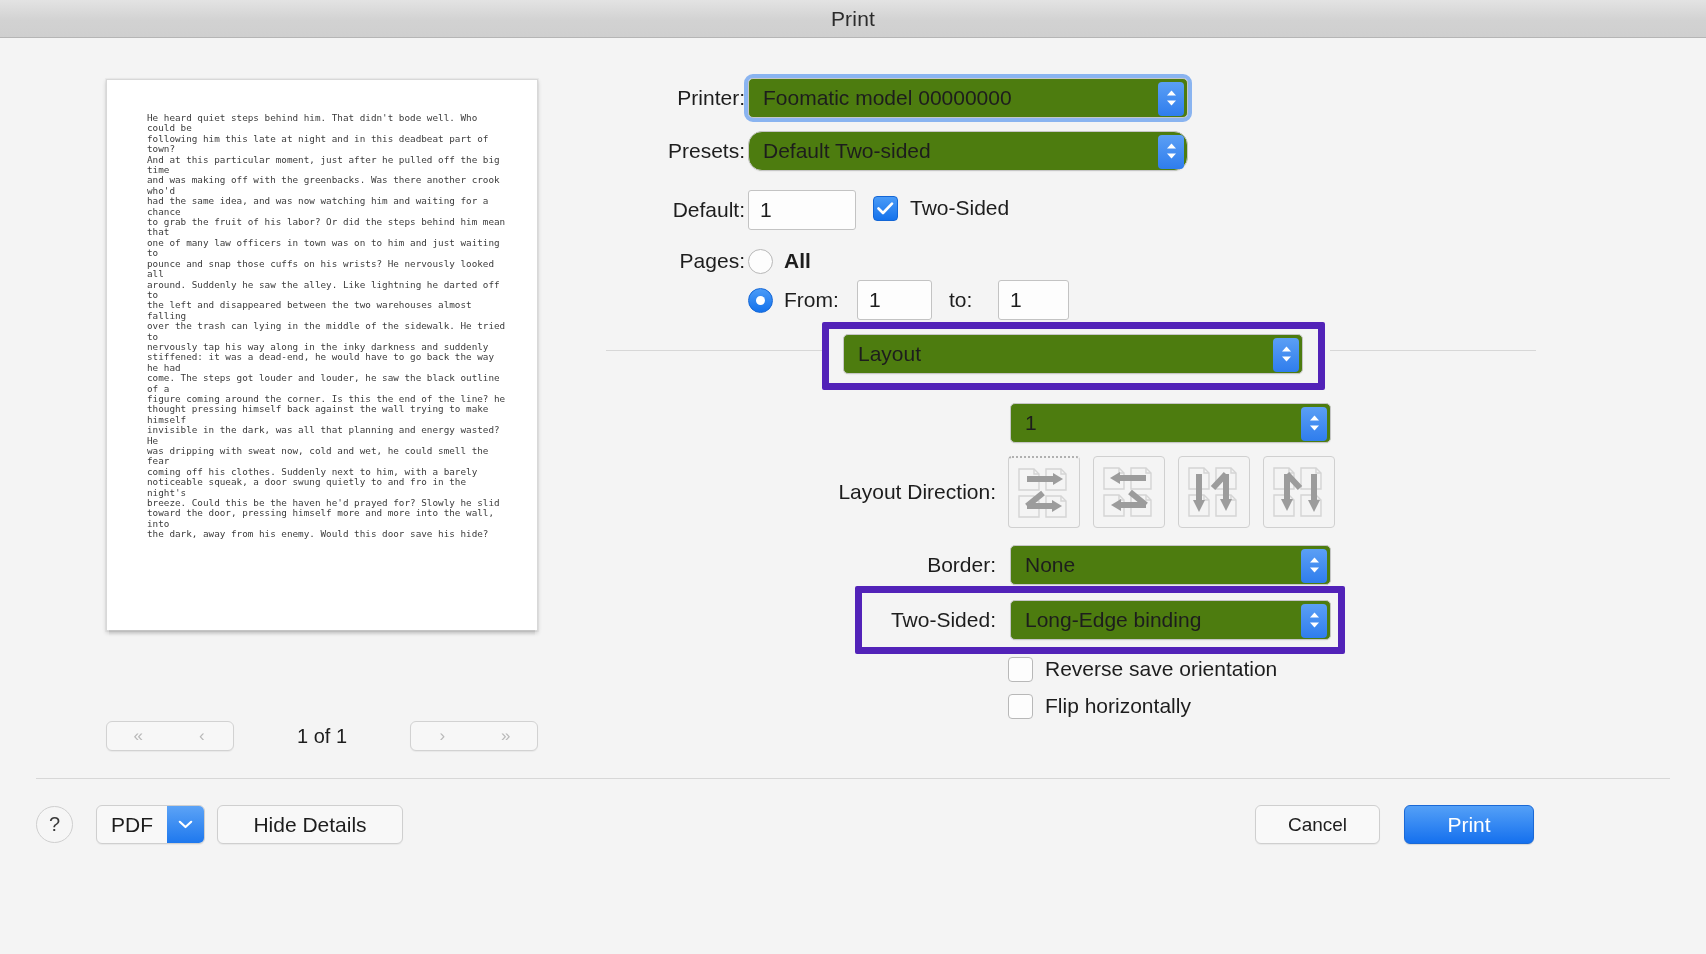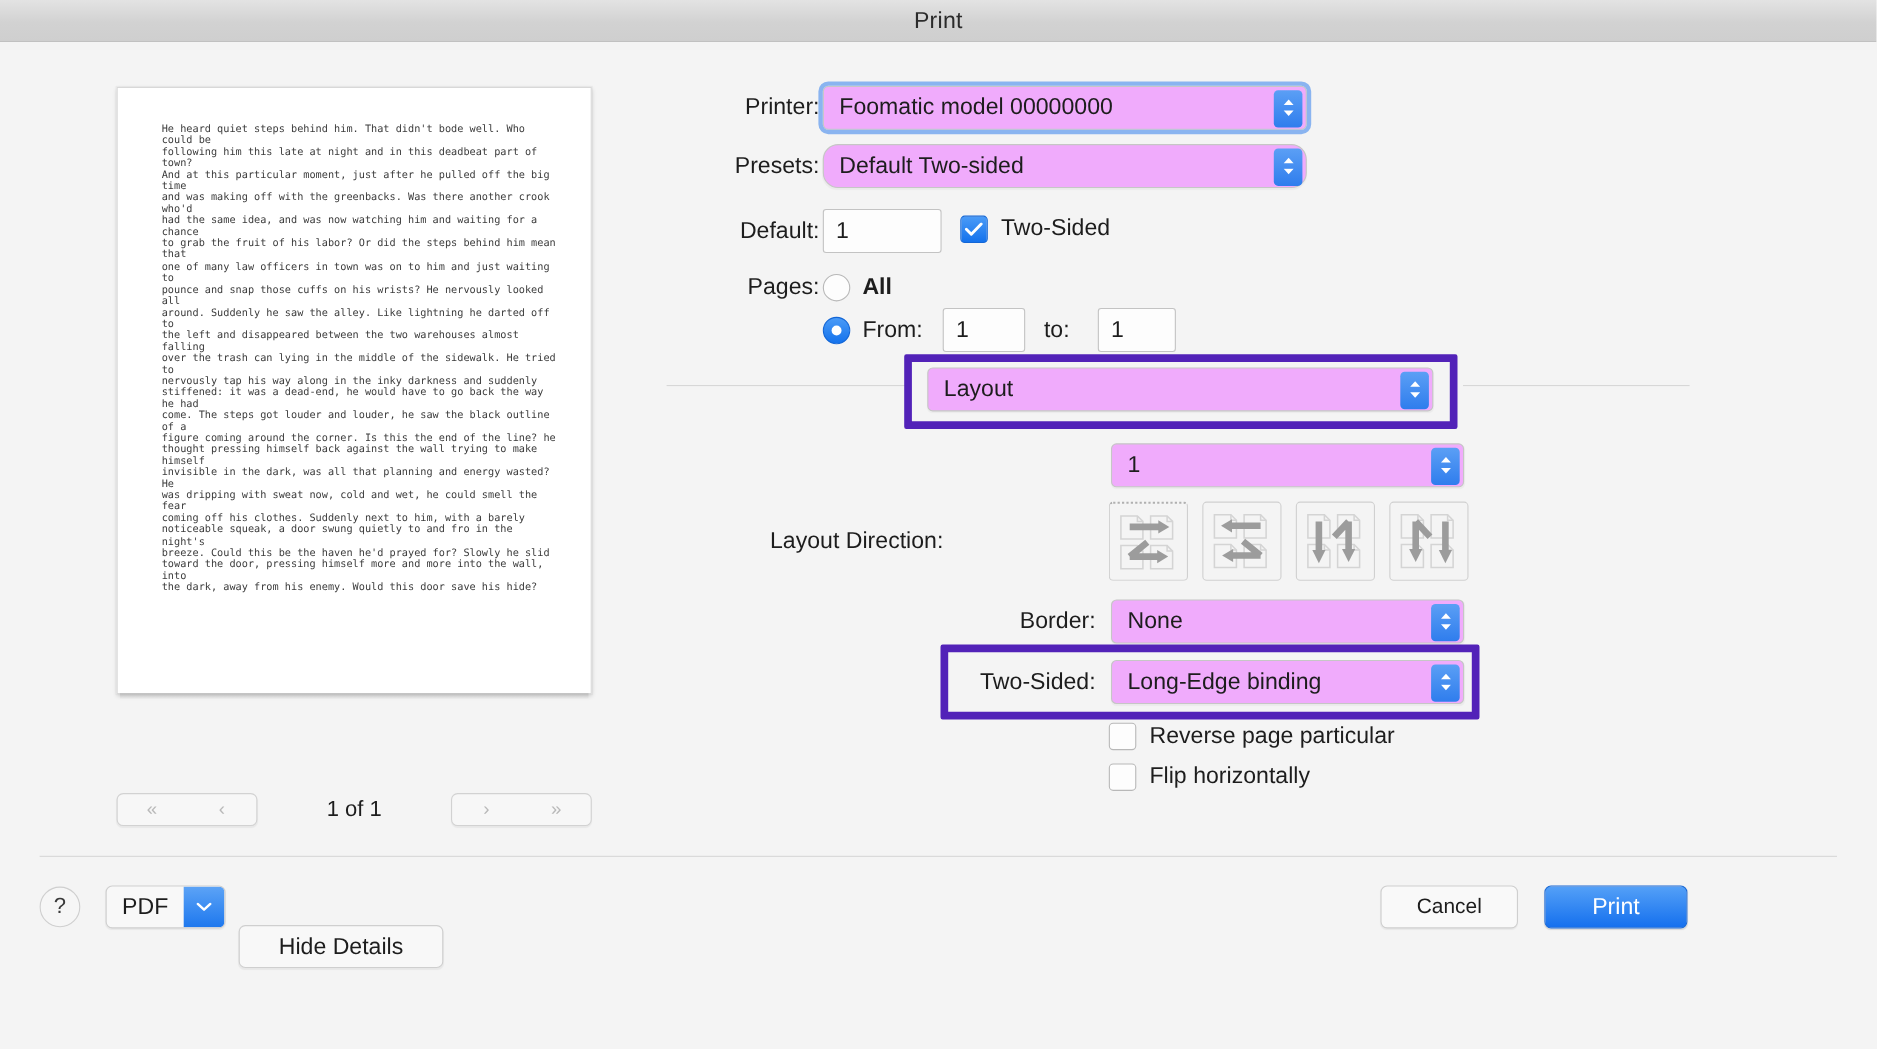--- a/index.html
+++ b/index.html
@@ -52,21 +52,21 @@
     font-size: 17px; color: #b9b9b9; font-family: "Liberation Sans", sans-serif;
   }
   .navbtn + .navbtn { border-left: 1px solid transparent; }
   .pagecount { font-size: 20px; color: #1d1d1d; }
 
   
   .row { position: absolute; display: flex; align-items: center; }
   .lbl { font-size: 21px; color: #1d1d1d; text-align: right; }
 
   .popup {
-    position: relative; height: 40px; background: #f0abfc;
+    position: relative; height: 40px; background: #4d7c0f;
     border: 1px solid #c6c6c6; border-radius: 5px;
     display: flex; align-items: center;
     box-shadow: 0 1px 1px rgba(0,0,0,.04);
   }
   .popup .ptext { font-size: 21px; color: #1d1d1d; padding-left: 14px; }
   .stepper {
     position: absolute; right: 3px; top: 3px; width: 26px; height: 34px;
     background: linear-gradient(to bottom, #5b9ff5 0%, #2f7ded 100%);
     border-radius: 4px; display: flex; flex-direction: column;
     align-items: center; justify-content: center; color: #fff; gap: 2px;
@@ -133,21 +133,21 @@
   .pdfbtn .plabel { flex: 1; text-align: center; font-size: 21px; color: #1d1d1d; }
   .pdfbtn .parrow {
     width: 37px; height: 100%;
     background: linear-gradient(to bottom, #5ca3f6, #1e78ee);
     display: flex; align-items: center; justify-content: center; color: #fff;
   }
   .hidedetails {
     position: absolute; left: 217px; top: 805px; width: 186px; height: 39px;
     border: 1px solid #cfcfcf; border-radius: 6px; background: #f8f8f8;
     display: flex; align-items: center; justify-content: center;
-    font-size: 21px; color: #1d1d1d; box-shadow: 0 1px 1px rgba(0,0,0,.05); margin-top: 36px;
+    font-size: 21px; color: #1d1d1d; box-shadow: 0 1px 1px rgba(0,0,0,.05);
   }
   .cancelbtn {
     position: absolute; left: 1255px; top: 805px; width: 125px; height: 39px;
     border: 1px solid #cfcfcf; border-radius: 6px; background: #f9f9f9;
     display: flex; align-items: center; justify-content: center;
     font-size: 19px; color: #1d1d1d; box-shadow: 0 1px 1px rgba(0,0,0,.05);
   }
   .printbtn {
     position: absolute; left: 1404px; top: 805px; width: 130px; height: 39px;
     border: 1px solid #1a69d6; border-radius: 6px;
@@ -287,21 +287,21 @@
     <span class="stepper">
       <svg width="13" height="8" viewBox="0 0 13 8">
           <path d="M6.5 0.5 L11 5.5 L2 5.5 Z" fill="#fff"></path>
         </svg>
       <svg width="13" height="8" viewBox="0 0 13 8">
           <path d="M6.5 5.5 L2 0.5 L11 0.5 Z" fill="#fff"></path>
         </svg>
     </span>
   </div>
 
-  <div class="row" style="left:700px; top:472px; width:296px; height:40px; ">
+  <div class="row" style="left:700px; top:472px; width:296px; height:40px; justify-content:flex-end;">
     <span class="lbl">Layout Direction:</span>
   </div>
 
   <div class="row" style="left:1008px; top:456px; gap:13px;">
 
     <div class="dirbtn sel">
       <svg width="58" height="56" viewBox="0 0 58 56">
         <g fill="none" stroke="#d4d4d4" stroke-width="1.4">
           <path d="M4 4 h15 l5 5 v16 H4 Z M31 4 h15 l5 5 v16 H31 Z M4 31 h15 l5 5 v16 H4 Z M31 31 h15 l5 5 v16 H31 Z"></path>
           <path d="M19 4 v5 h5"></path>
@@ -387,21 +387,21 @@
         </svg>
       <svg width="13" height="8" viewBox="0 0 13 8">
           <path d="M6.5 5.5 L2 0.5 L11 0.5 Z" fill="#fff"></path>
         </svg>
     </span>
   </div>
   <div class="hl" style="left:855px; top:586px; width:490px; height:68px;"></div>
 
   <div class="row" style="left:1008px; top:654px; height:30px;">
     <span class="checkbox"></span>
-    <span class="cblabel">Reverse page particular</span>
+    <span class="cblabel">Reverse save orientation</span>
   </div>
   <div class="row" style="left:1008px; top:691px; height:30px;">
     <span class="checkbox"></span>
     <span class="cblabel">Flip horizontally</span>
   </div>
 
   <div class="botdiv"></div>
 
   <div class="helpbtn">?</div>
 

